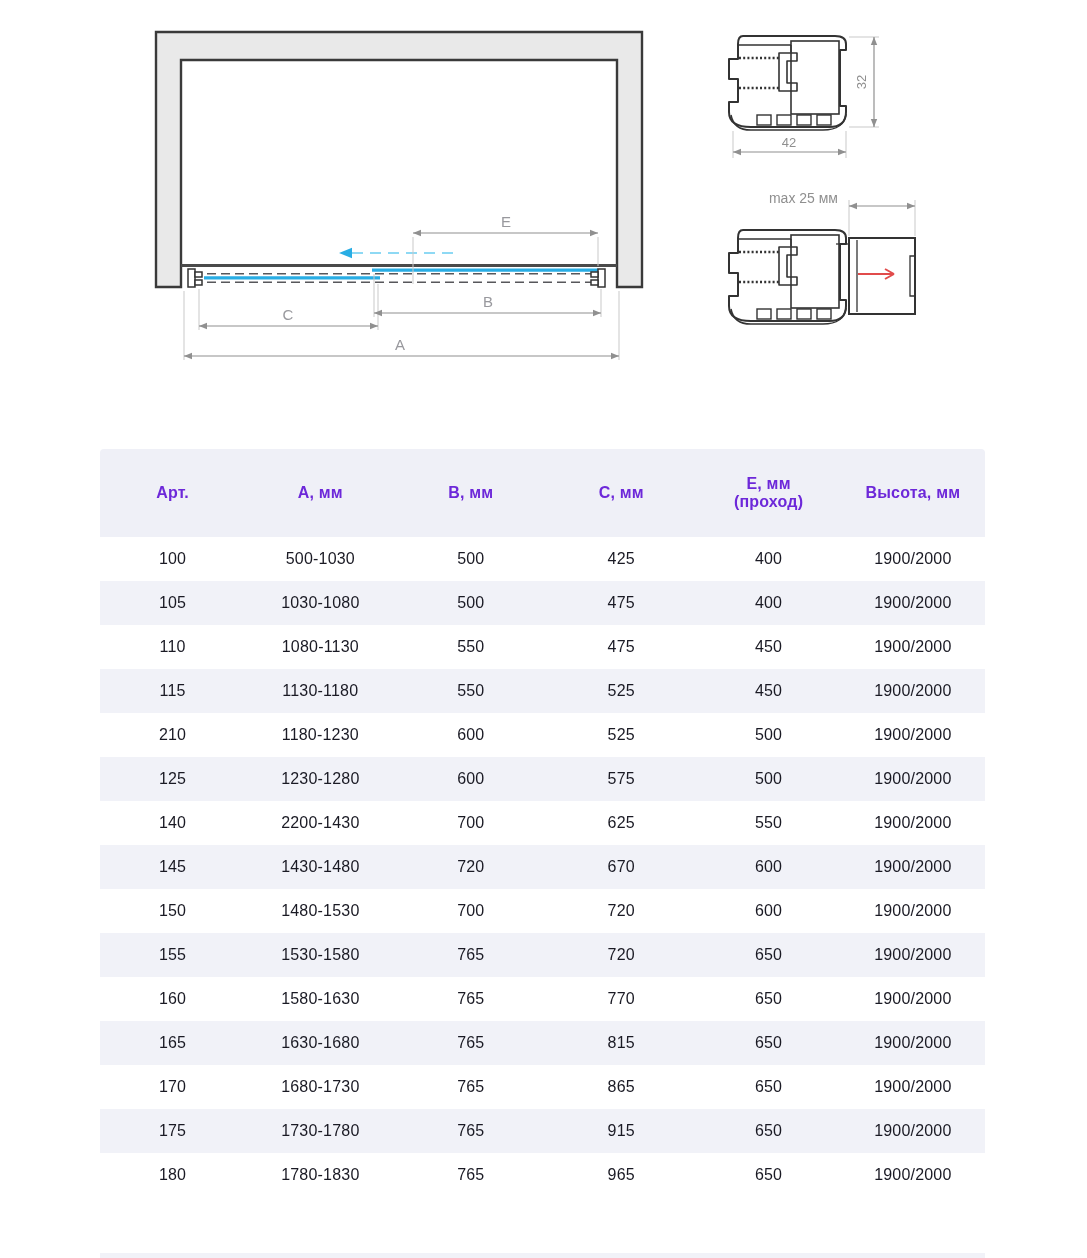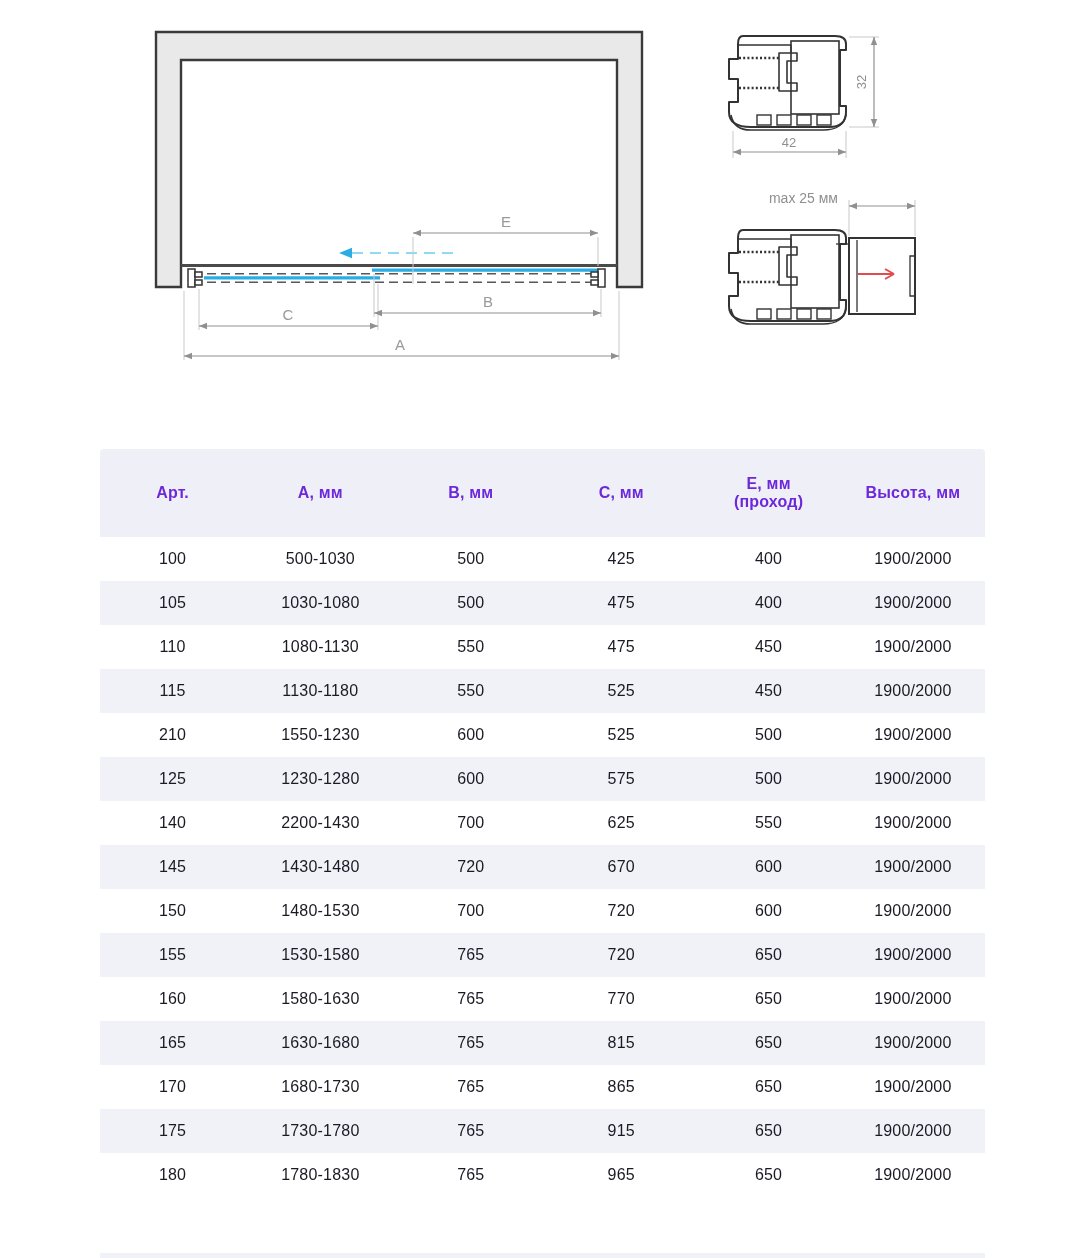--- a/index.html
+++ b/index.html
@@ -216,21 +216,21 @@
         <tr>
           <td>115</td>
           <td>1130-1180</td>
           <td>550</td>
           <td>525</td>
           <td>450</td>
           <td>1900/2000</td>
         </tr>
         <tr>
           <td>210</td>
-          <td>1550-1230</td>
+          <td>1180-1230</td>
           <td>600</td>
           <td>525</td>
           <td>500</td>
           <td>1900/2000</td>
         </tr>
         <tr>
           <td>125</td>
           <td>1230-1280</td>
           <td>600</td>
           <td>575</td>

